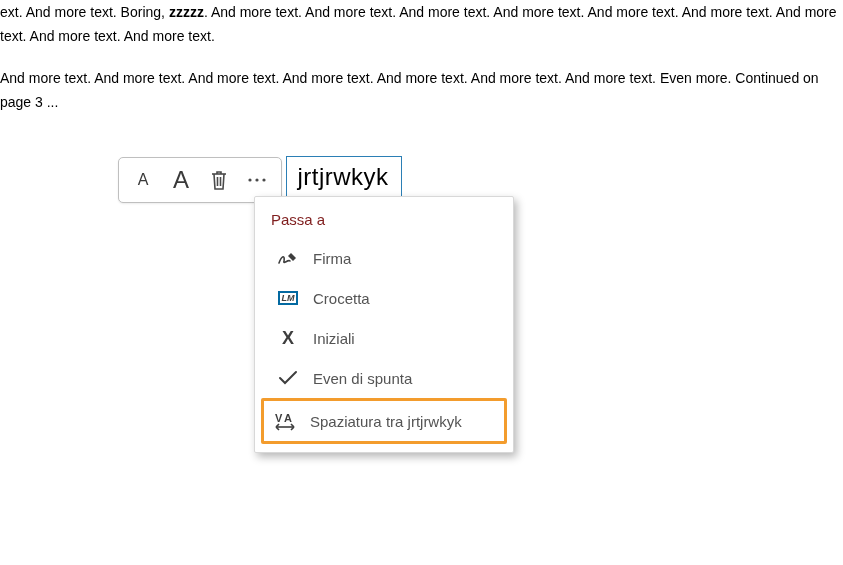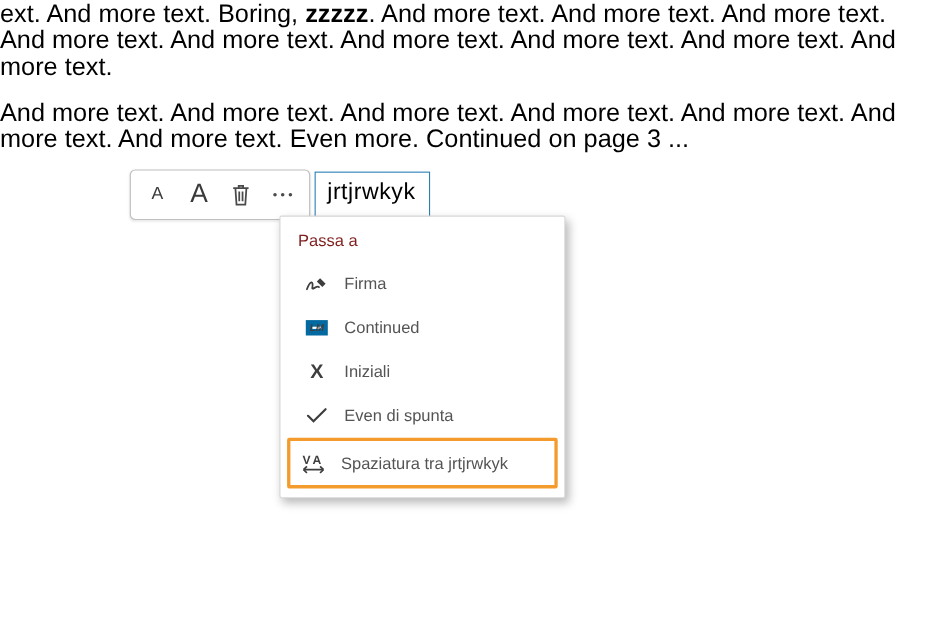--- a/index.html
+++ b/index.html
@@ -7,21 +7,21 @@
     padding: 0;
     width: 843px;
     height: 565px;
     font-family: Arial, Helvetica, sans-serif;
     background: #fff;
     color: #000;
     overflow: hidden;
   }
   .page-text {
     padding: 0 0 0 0;
-    font-size: 23px;
+    font-size: 14px;
     line-height: 24px;
   }
   .page-text p {
     margin: 0 0 18px 0;
   }
   .page-text .bold { font-weight: bold; }
 
   .editor-area {
     position: absolute;
     left: 118px;
@@ -53,21 +53,21 @@
 
   .text-input {
     display: inline-block;
     margin-top: 10px;
     border: 1.5px solid #2b7fb5;
     padding: 6px 12px 10px 10px;
     background: #fff;
   }
   .text-input span {
     font-family: Arial, sans-serif;
-    font-size: 21px;
+    font-size: 24px;
     letter-spacing: 0.5px;
     color: #000;
   }
 
   .menu {
     position: absolute;
     left: 254px;
     top: 196px;
     width: 258px;
     background: #fff;
@@ -100,21 +100,21 @@
   .menu-item .mi-label { color: #545454; }
 
   .menu-item.highlight {
     margin: 0 6px;
     padding: 10px 10px;
     border: 3px solid #f39c2d;
     border-radius: 2px;
   }
 
   .lm-box {
-    border: 6px solid #0369a1;
+    border: 2px solid #0369a1;
     width: 20px;
     height: 14px;
     display: flex;
     align-items: center;
     justify-content: center;
     font-size: 9px;
     font-weight: bold;
     font-style: italic;
     color: #3e3e3e;
     box-sizing: border-box;
@@ -177,21 +177,21 @@
         <path d="M14 4 L19 9 L16 12 L11 7 Z" fill="#3e3e3e" stroke="none"></path>
       </svg>
     </span>
     <span class="mi-label">Firma</span>
   </div>
 
   <div class="menu-item">
     <span class="mi-icon">
       <span class="lm-box">LM</span>
     </span>
-    <span class="mi-label">Continued</span>
+    <span class="mi-label">Crocetta</span>
   </div>
 
   <div class="menu-item">
     <span class="mi-icon">
       <span class="x-mark">X</span>
     </span>
     <span class="mi-label">Iniziali</span>
   </div>
 
   <div class="menu-item">

